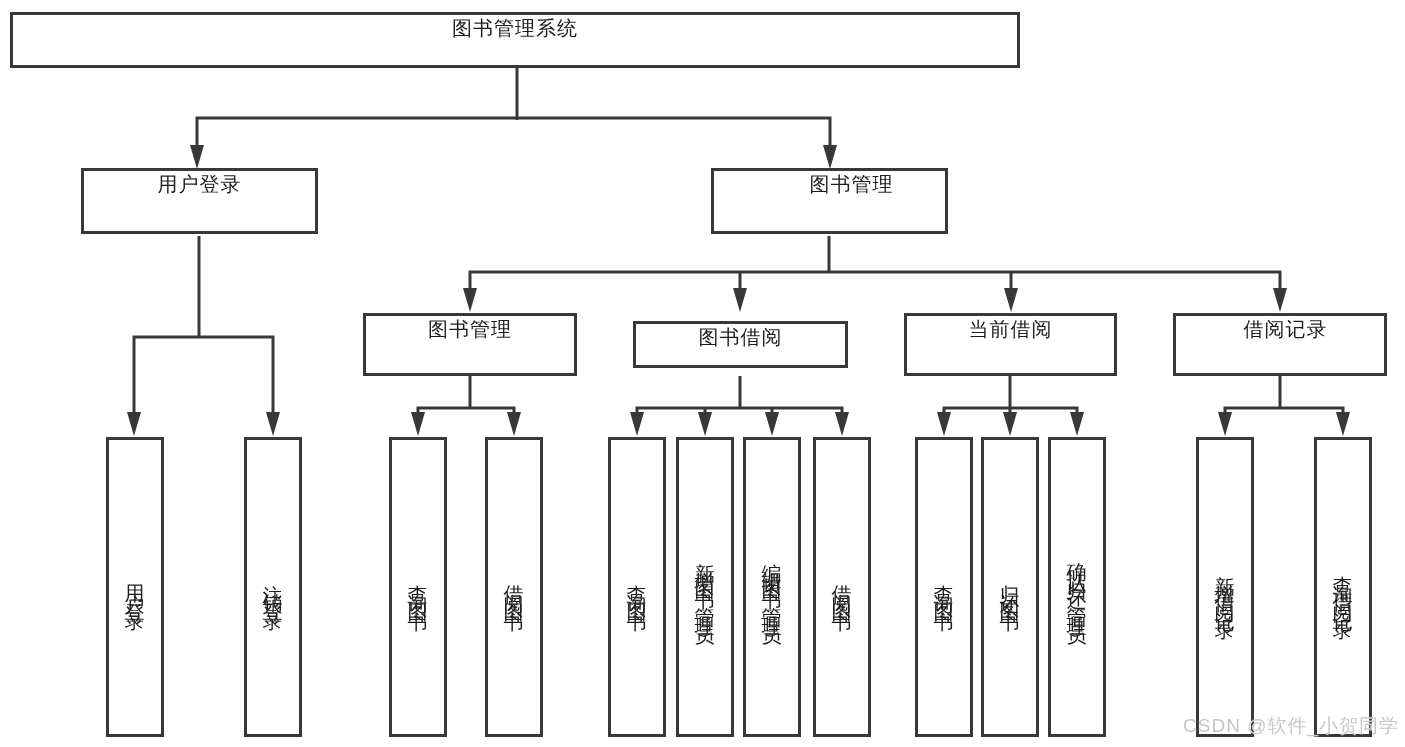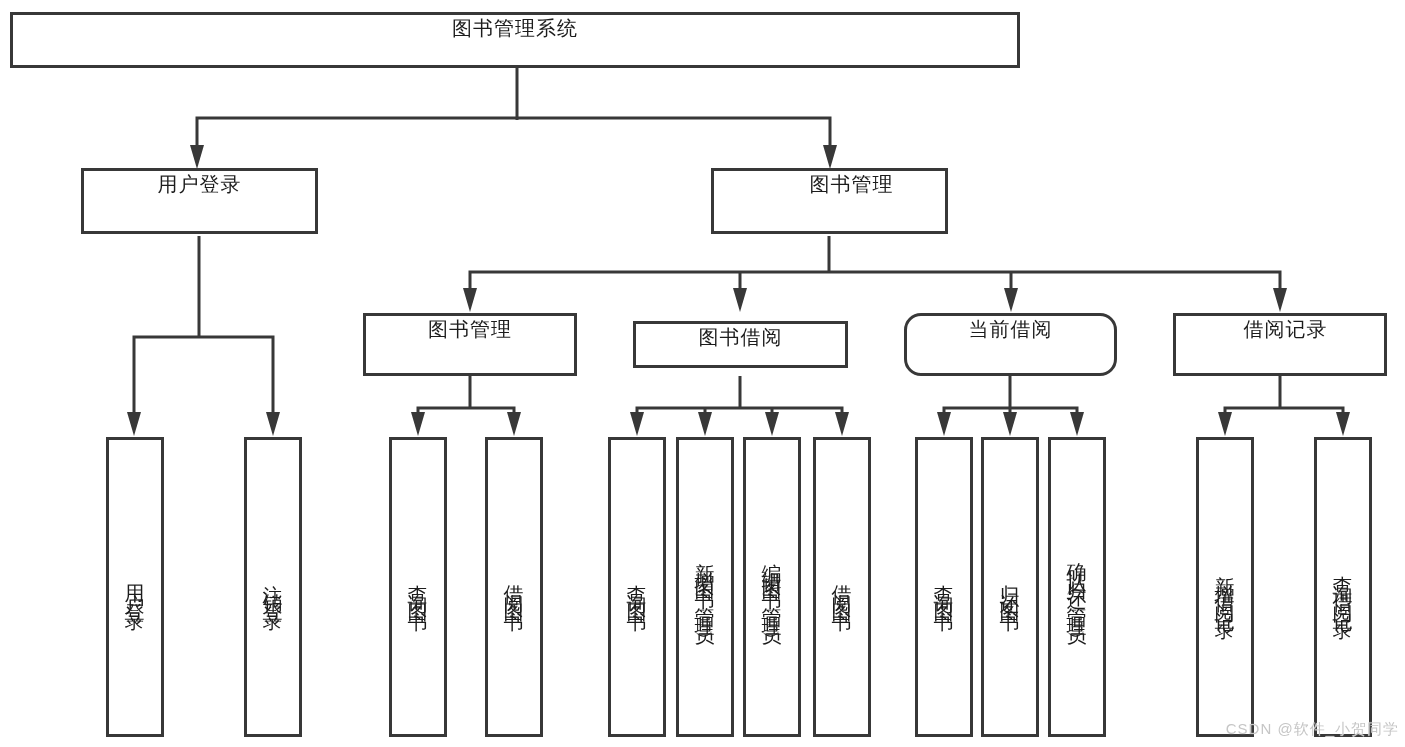--- a/index.html
+++ b/index.html
@@ -42,21 +42,21 @@
     writing-mode:vertical-rl;
     text-orientation:mixed;
     letter-spacing:9px;
     line-height:1;
     white-space:nowrap;
   }
   .watermark{
     position:absolute;
     right:6px;bottom:8px;
     color:var(--wm);
-    font-size:15px;
+    font-size:19px;
     letter-spacing:1px;
     z-index:3;
     text-shadow:0 0 1px #ffffff;
   }
 </style>
 </head>
 <body>
 
 <div class="canvas">
 
@@ -113,21 +113,21 @@
   <div class="box" style="left:711px;top:168px;width:237px;height:66px;padding-left:44px;">
     <span>图书管理</span>
   </div>
 
   <div class="box" style="left:363px;top:313px;width:214px;height:63px;">
     <span>图书管理</span>
   </div>
   <div class="box" style="left:633px;top:313px;width:215px;height:47px;margin-top:8px;">
     <span>图书借阅</span>
   </div>
-  <div class="box" style="left:904px;top:313px;width:213px;height:63px;border-radius:17px;">
+  <div class="box" style="left:904px;top:313px;width:213px;height:63px;">
     <span>当前借阅</span>
   </div>
   <div class="box" style="left:1173px;top:313px;width:214px;height:63px;padding-left:11px;">
     <span>借阅记录</span>
   </div>
 
   <div class="vbox" style="left:106px;top:437px;width:58px;height:300px;">
     <span class="vtext">用户登录</span>
   </div>
   <div class="vbox" style="left:244px;top:437px;width:58px;height:300px;">

